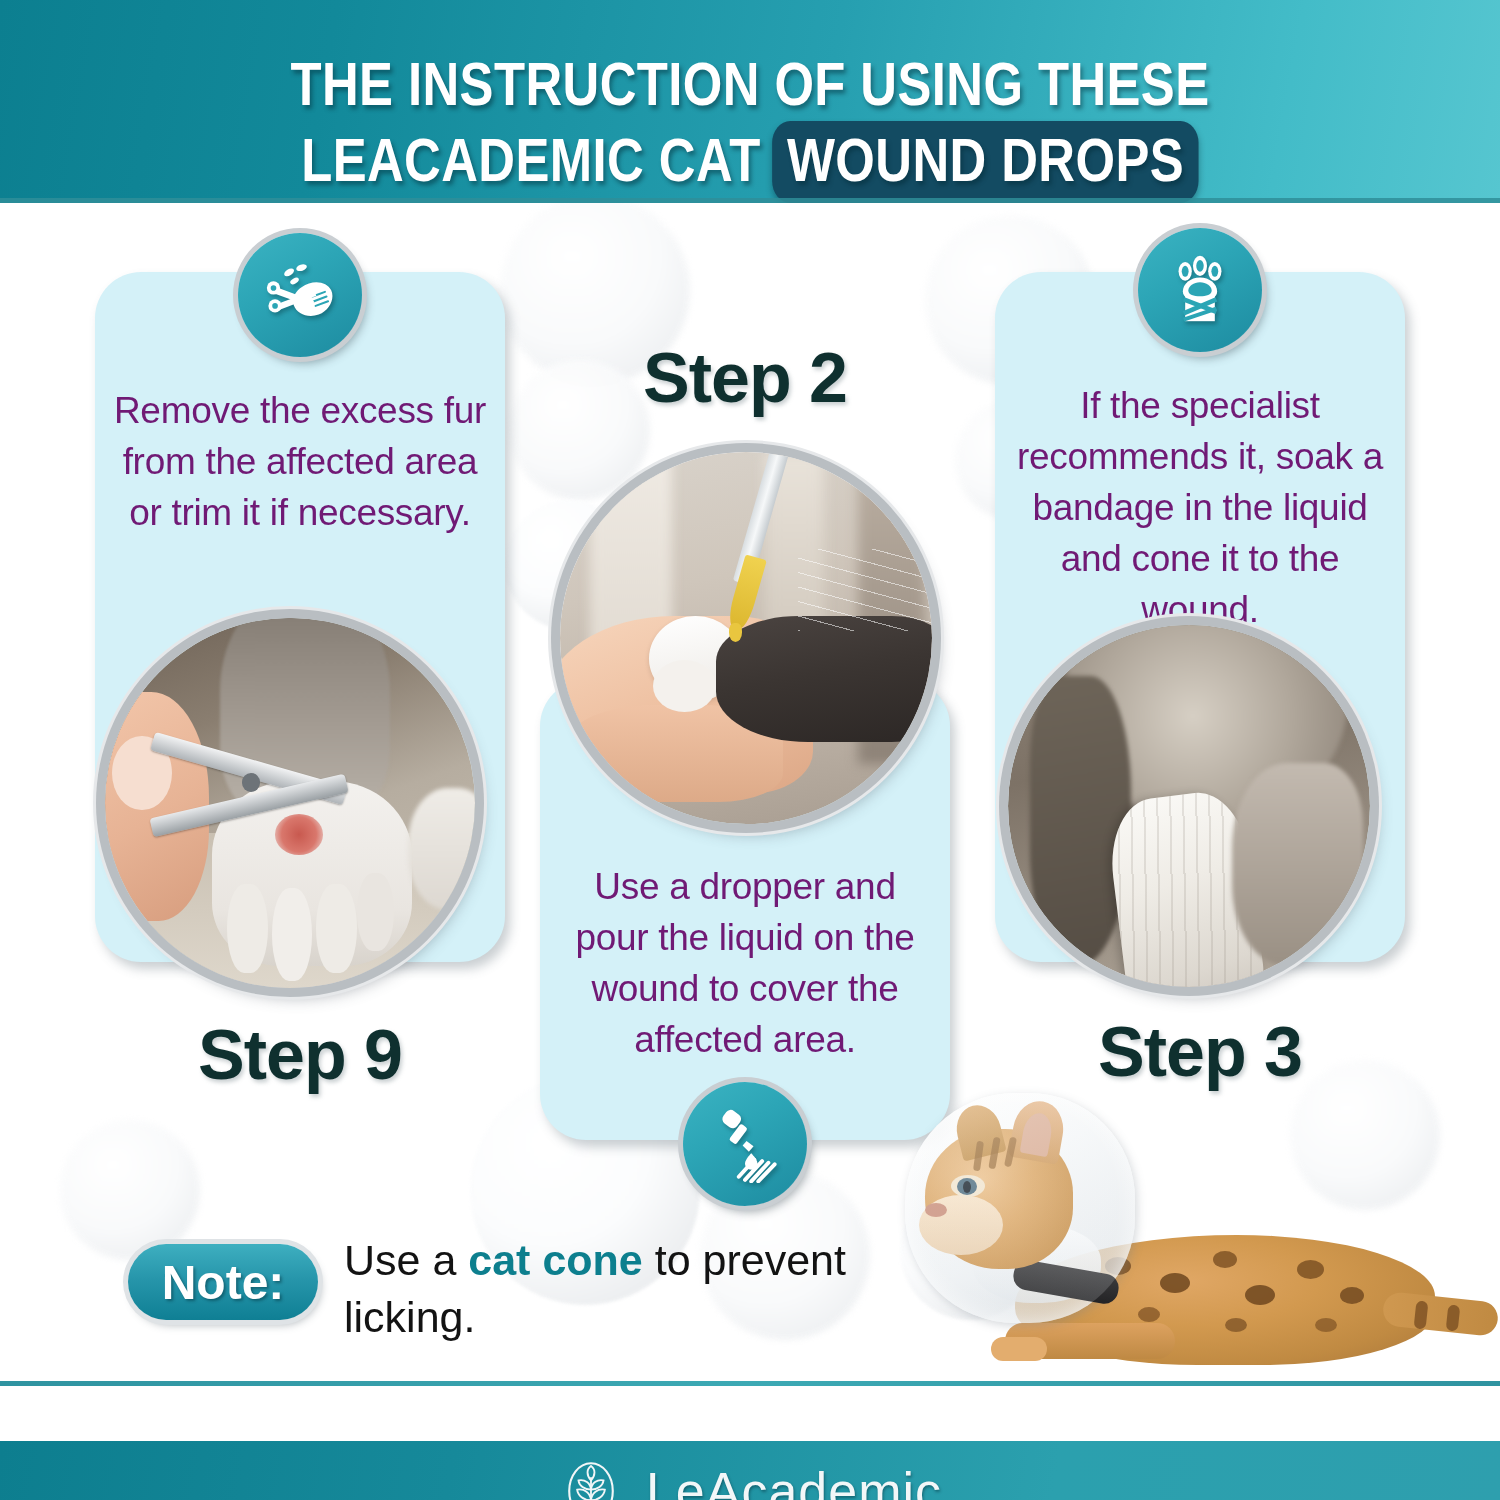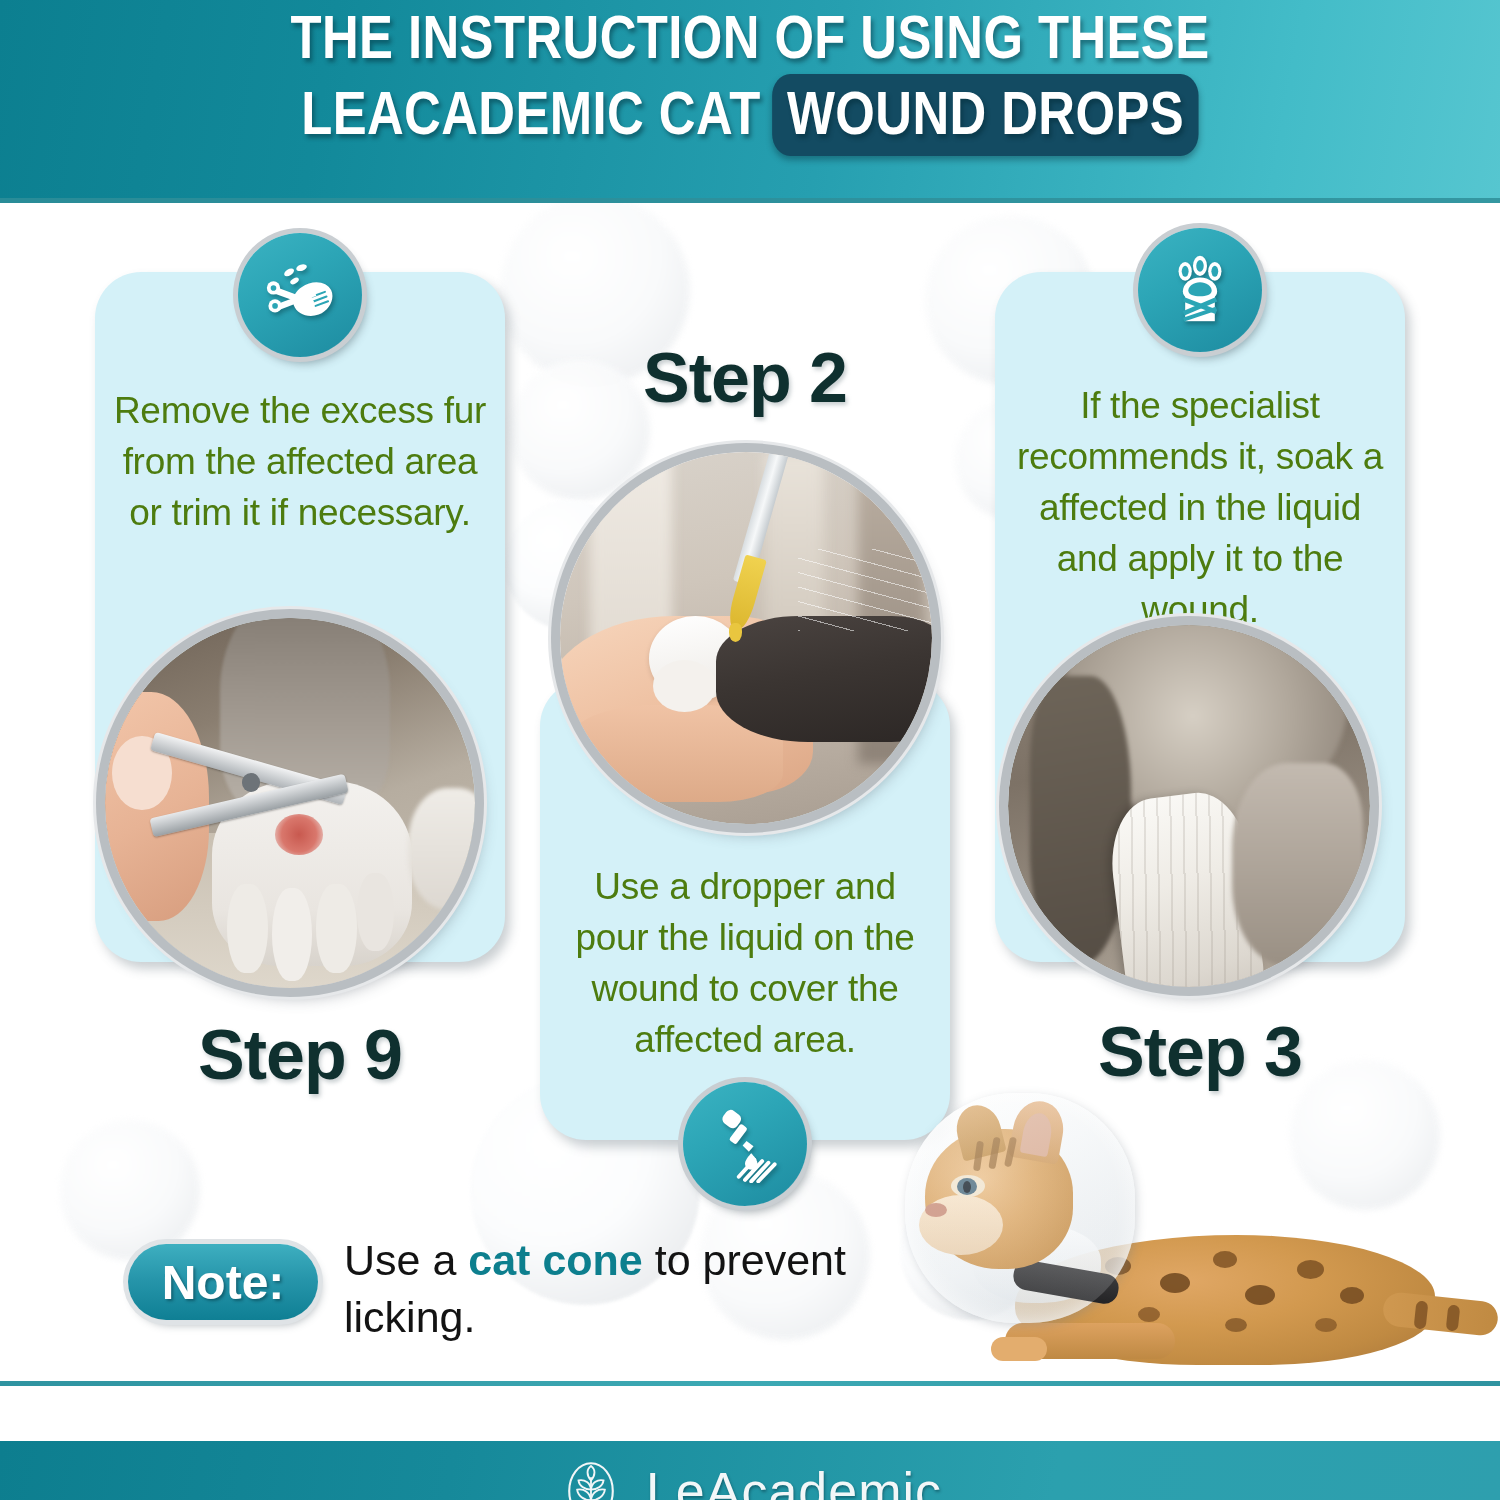--- a/index.html
+++ b/index.html
@@ -12,21 +12,21 @@
   #stage{position:absolute;inset:0;width:1500px;height:1500px;overflow:hidden;background:#fff;}
 
   
   .bubble{position:absolute;border-radius:50%;background:radial-gradient(circle at 35% 30%, #ffffff 0%, #fbfcfd 45%, #eceef0 78%, #e2e5e8 100%);filter:blur(1.5px);opacity:.95;}
   .bubble.soft{background:radial-gradient(circle at 38% 32%, #ffffff 0%, #f9fafb 50%, #eef0f2 80%, #e7eaec 100%);filter:blur(3px);}
 
   
   #header{
     position:absolute;left:0;top:0;width:1500px;height:203px;
     background:linear-gradient(100deg,#0c7f90 0%,#12899a 22%,#269fb0 55%,#43bcc8 85%,#56c6d0 100%);
-    display:flex;flex-direction:column;align-items:center;justify-content:flex-start;
+    display:flex;flex-direction:column;align-items:center;justify-content:flex-end;
     overflow:hidden;
   }
   #header .hdr-line{
     width:100%;text-align:center;color:#fff;
     font-weight:bold;
     font-size:62px;line-height:74px;
     letter-spacing:.5px;
     text-shadow:3px 4px 5px rgba(0,40,50,.45);
     transform:scaleX(.82);
     white-space:nowrap;
@@ -44,21 +44,21 @@
   
   .card{
     position:absolute;
     background:#d4f1f8;
     border-radius:46px;
     box-shadow:5px 7px 11px rgba(80,95,105,.30);
   }
   .card-text{
     position:absolute;left:0;right:0;
     text-align:center;
-    color:#4d7c0f;
+    color:#701a75;
     font-size:37px;
     line-height:51px;
     font-weight:500;
     letter-spacing:-.3px;
     padding:0 14px;
     box-sizing:border-box;
   }
 
   
   .badge{
@@ -258,21 +258,21 @@
         <ellipse cx="69" cy="26" rx="4.4" ry="7" fill="#2ba5b5"></ellipse>
         <path d="M50 40 C58 40 65 45 65 51 C65 56 58 58 50 58 C42 58 35 56 35 51 C35 45 42 40 50 40 Z" fill="#2ba5b5"></path>
 
         <path d="M29 62 L71 78" stroke="#2ba5b5" stroke-width="6" fill="none"></path>
         <path d="M29 80 L71 62" stroke="#2ba5b5" stroke-width="6" fill="none"></path>
         <path d="M29 88 L71 74" stroke="#2ba5b5" stroke-width="5" fill="none"></path>
       </g>
     </svg>
   </div>
 
-  <div class="card-text" style="left:995px;top:380px;width:410px;">If the specialist recommends it, soak a affected in the liquid and apply it to the wound.</div>
+  <div class="card-text" style="left:995px;top:380px;width:410px;">If the specialist recommends it, soak a bandage in the liquid and cone it to the wound.</div>
 
   <div class="photo" style="left:1008px;top:625px;width:362px;height:362px;">
     <div class="inner">
       <div class="ph-bg" style="background:linear-gradient(165deg,#8d8276 0%,#7d7266 35%,#9a9084 70%,#b3a99c 100%);"></div>
 
       <div style="position:absolute;left:16%;top:-18%;width:78%;height:72%;border-radius:50% 50% 46% 46%;background:radial-gradient(ellipse at 45% 60%, #d6cfc4 0%, #b0a79b 45%, #8a8075 85%);filter:blur(2.5px);"></div>
 
       <div style="position:absolute;left:6%;top:14%;width:28%;height:80%;border-radius:30% 40% 50% 40%;background:linear-gradient(170deg,#6e6559,#554d44);filter:blur(2px);"></div>
 
       <div style="position:absolute;left:30%;top:47%;width:38%;height:60%;border-radius:34% 34% 18% 18%;background:linear-gradient(168deg,#fbfaf7 0%,#efece6 40%,#ddd8d0 78%,#cbc5bc 100%);transform:rotate(-7deg);box-shadow:-4px 0 8px rgba(0,0,0,.18);"></div>

